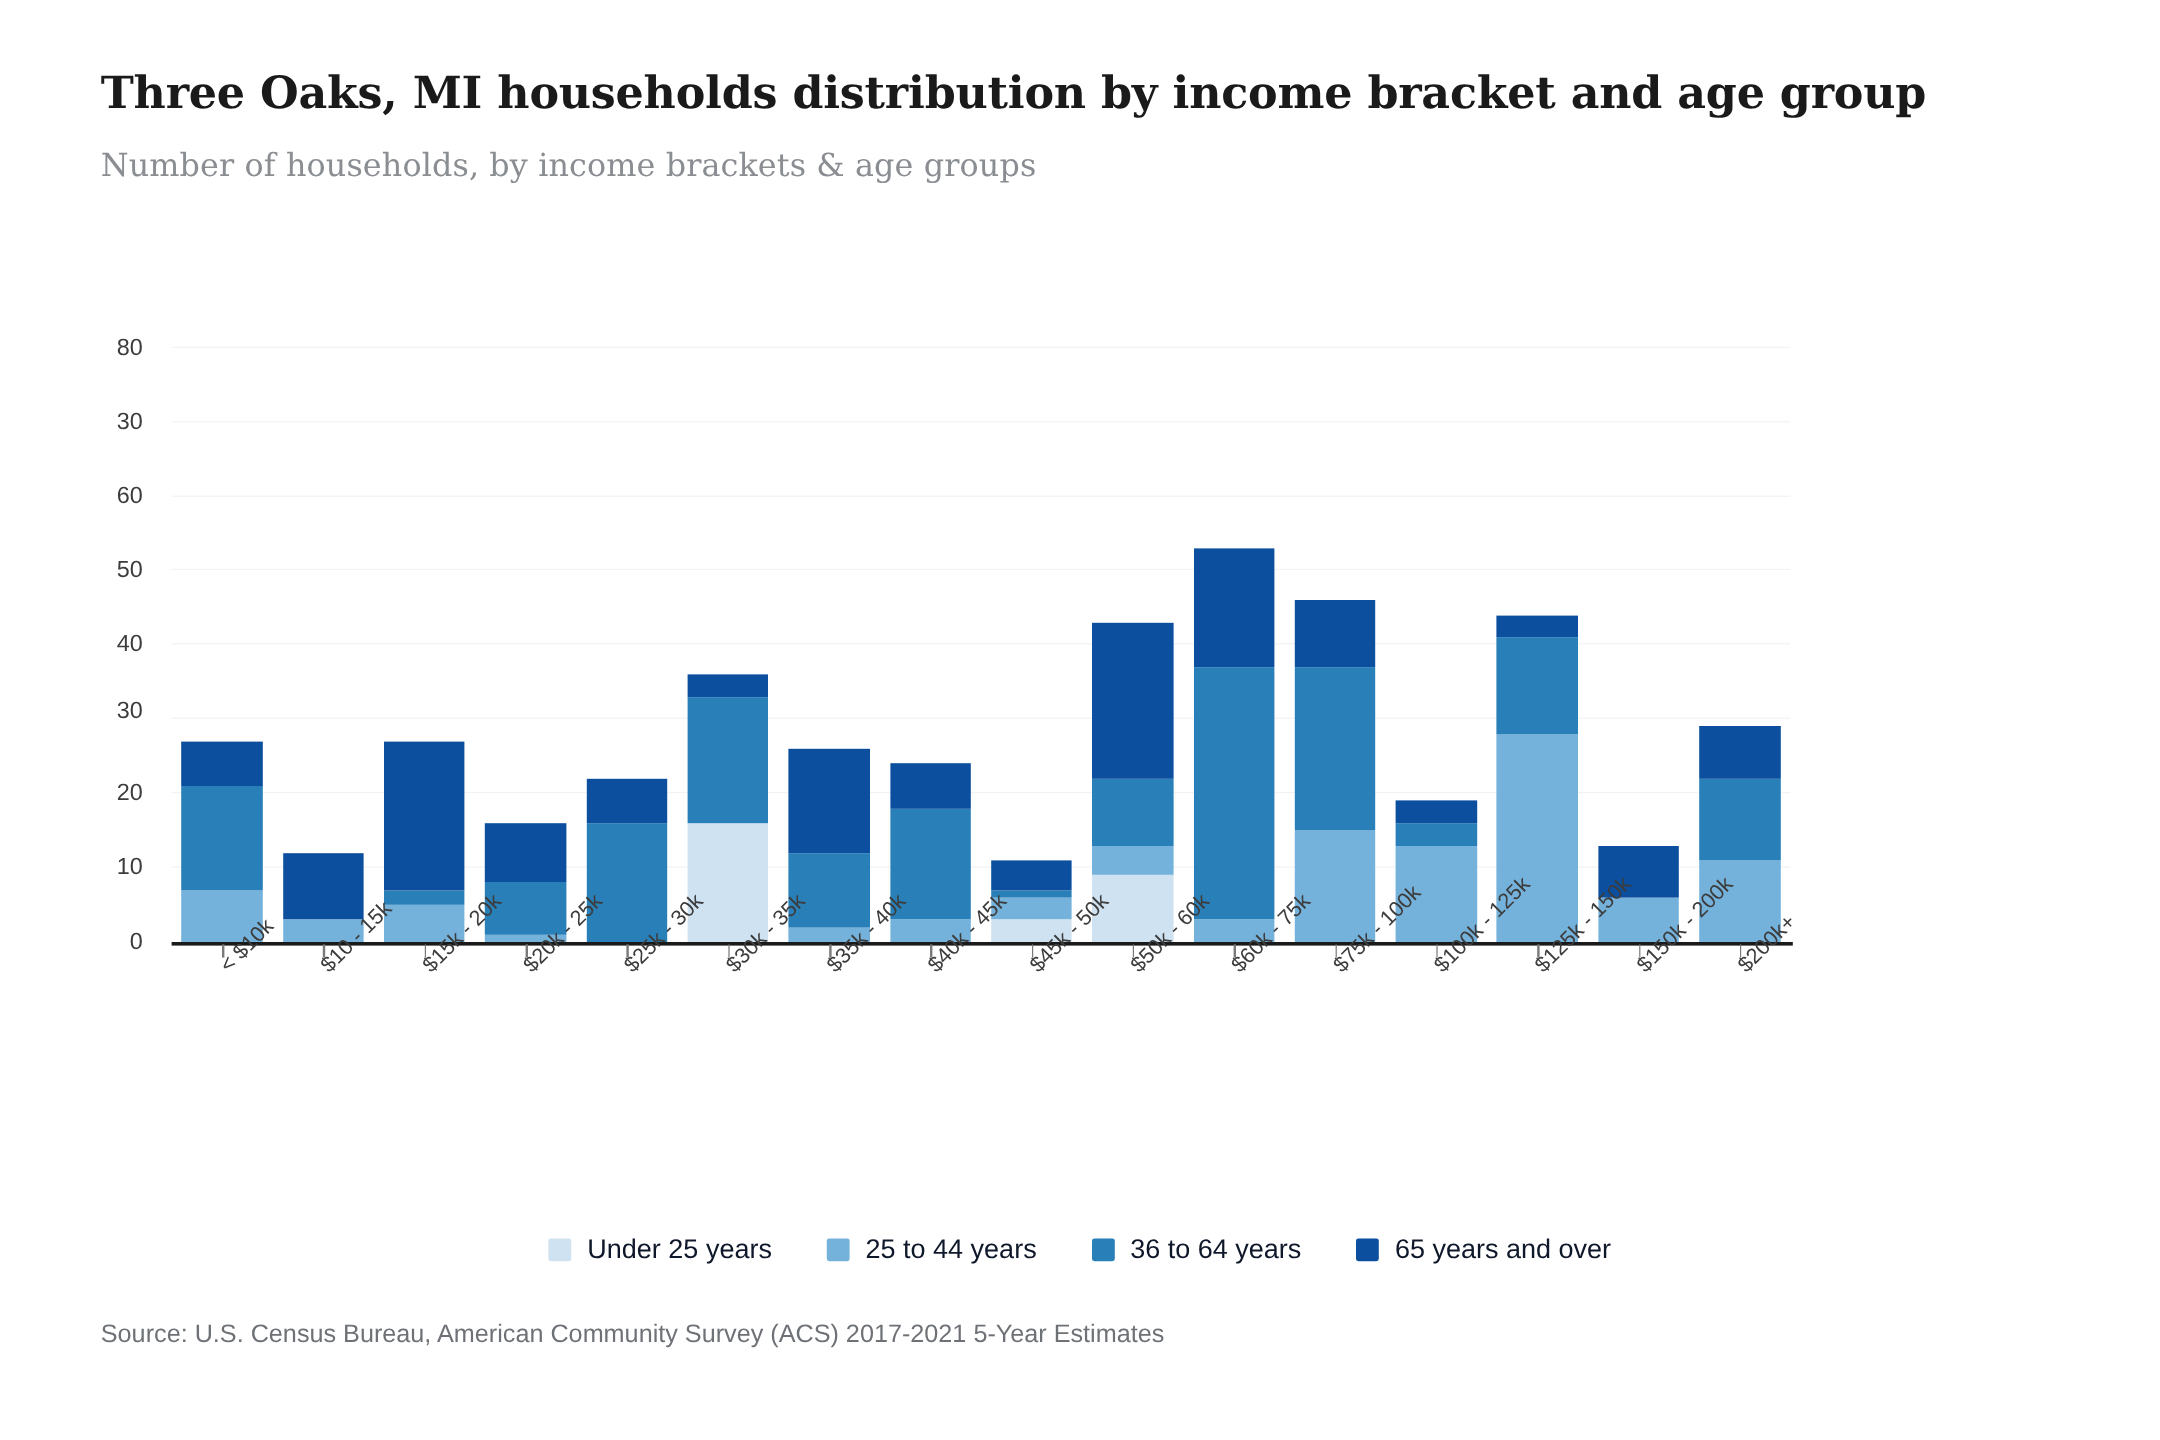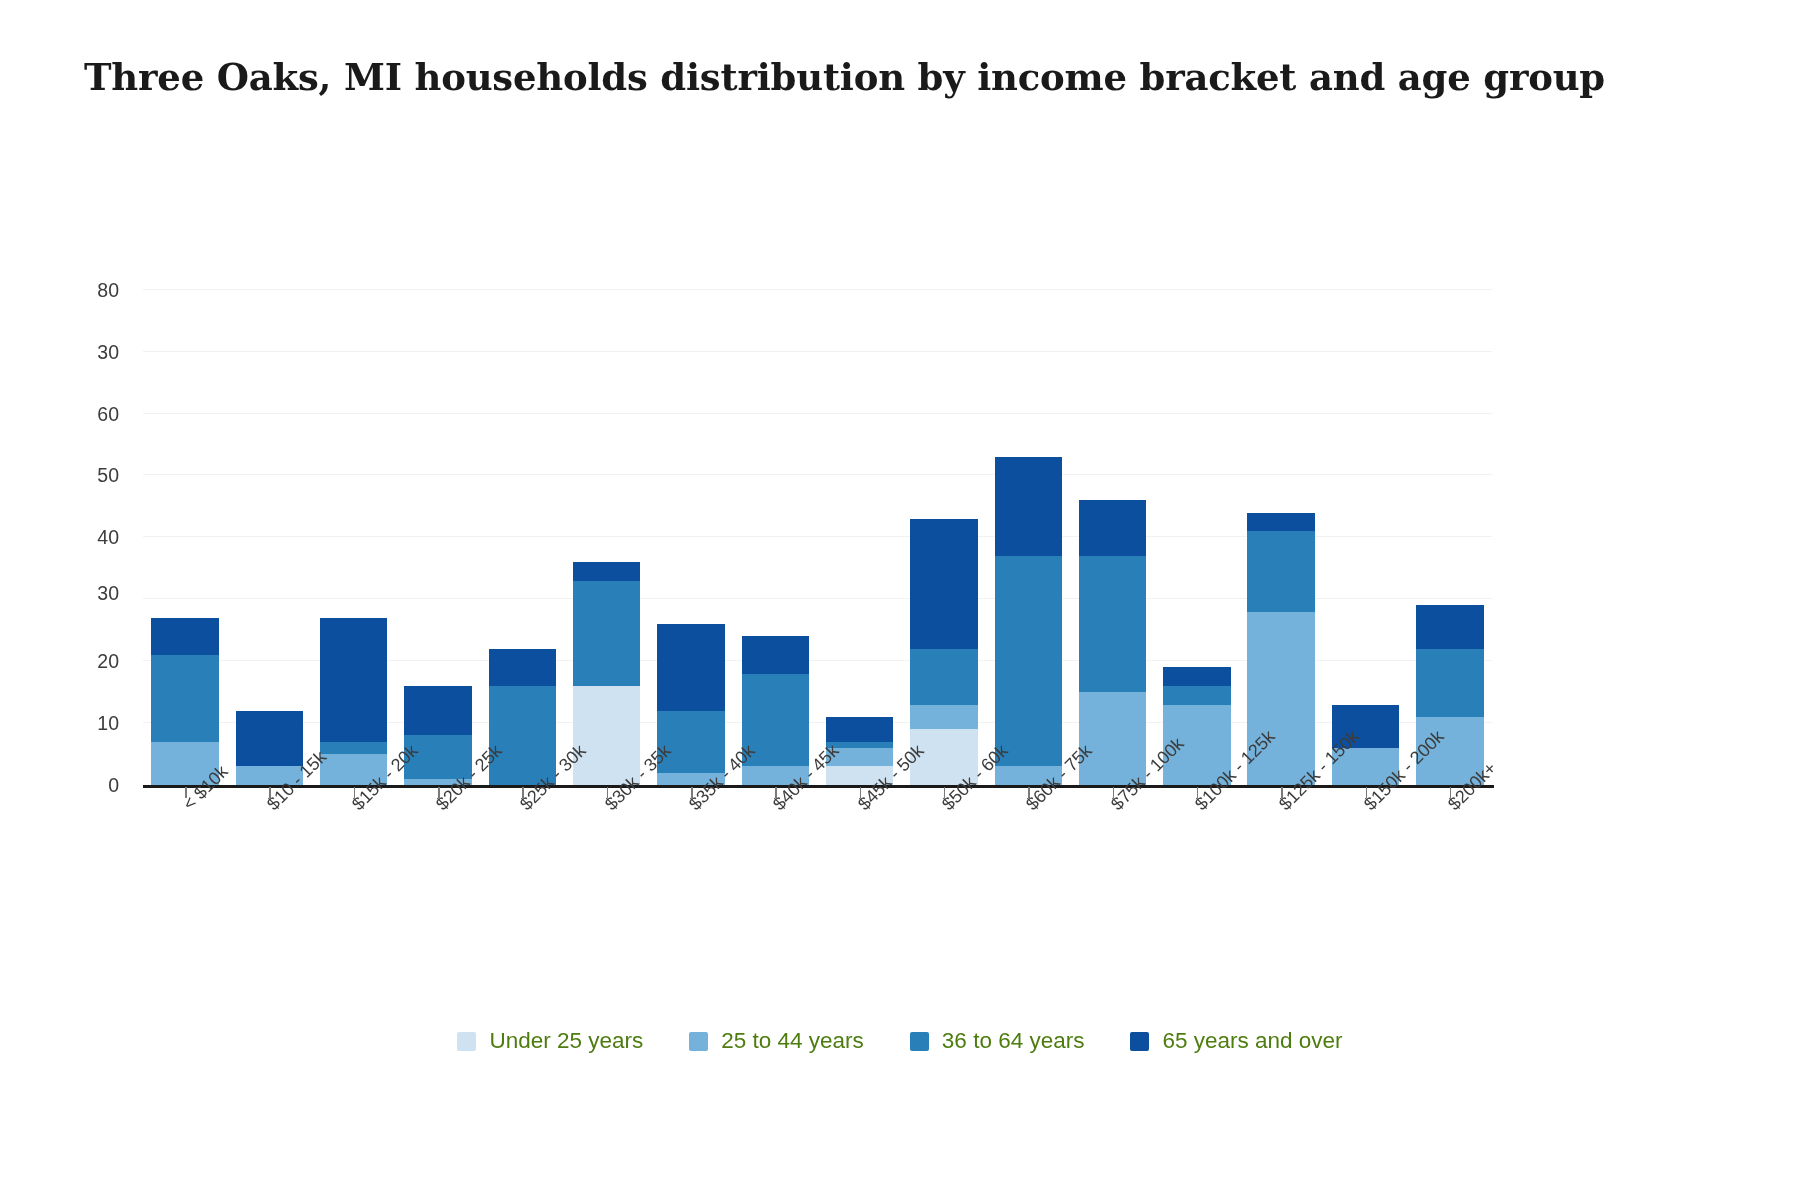--- a/index.html
+++ b/index.html
@@ -94,21 +94,21 @@
   .legend {
     position: absolute;
     left: 0; top: 1028px; width: 1800px;
     display: flex;
     justify-content: center;
     align-items: center;
     gap: 46px;
   }
   .legend-item { display: flex; align-items: center; gap: 13px; }
   .legend-swatch { width: 19px; height: 19px; border-radius: 2px; }
-  .legend-label { font-size: 22.5px; color: #4d7c0f; white-space: nowrap; }
+  .legend-label { font-size: 22.5px; color: #0f172a; white-space: nowrap; }
 
   
   .source-note {
     position: absolute;
     left: 84px; top: 1100px;
     font-size: 21px;
     color: #6e7277;
     white-space: nowrap;
   }
   .brand {
@@ -121,20 +121,21 @@
     color: #0c0c0c;
   }
 </style>
 </head>
 <body>
 
 <div id="root">
 
   <div class="header">
     <div class="chart-title">Three Oaks, MI households distribution by income bracket and age group</div>
+    <div class="chart-subtitle">Number of households, by income brackets &amp; age groups</div>
   </div>
 
   <div class="ytick-labels">
       <div class="ytick-label" style="top: 520px;">0</div>
       <div class="ytick-label" style="top: 458.095px;">10</div>
       <div class="ytick-label" style="top: 396.19px;">20</div>
       <div class="ytick-label" style="top: 328px;">30</div>
       <div class="ytick-label" style="top: 272px;">40</div>
       <div class="ytick-label" style="top: 210.476px;">50</div>
       <div class="ytick-label" style="top: 148.571px;">60</div>
@@ -286,14 +287,15 @@
       <div class="legend-item">
         <span class="legend-swatch" style="background: rgb(41, 128, 185);"></span>
         <span class="legend-label">36 to 64 years</span>
       </div>
       <div class="legend-item">
         <span class="legend-swatch" style="background: rgb(11, 79, 158);"></span>
         <span class="legend-label">65 years and over</span>
       </div>
     </div>
 
+  <div class="source-note">Source: U.S. Census Bureau, American Community Survey (ACS) 2017-2021 5-Year Estimates</div>
 
 </div>
 
 </body></html>

